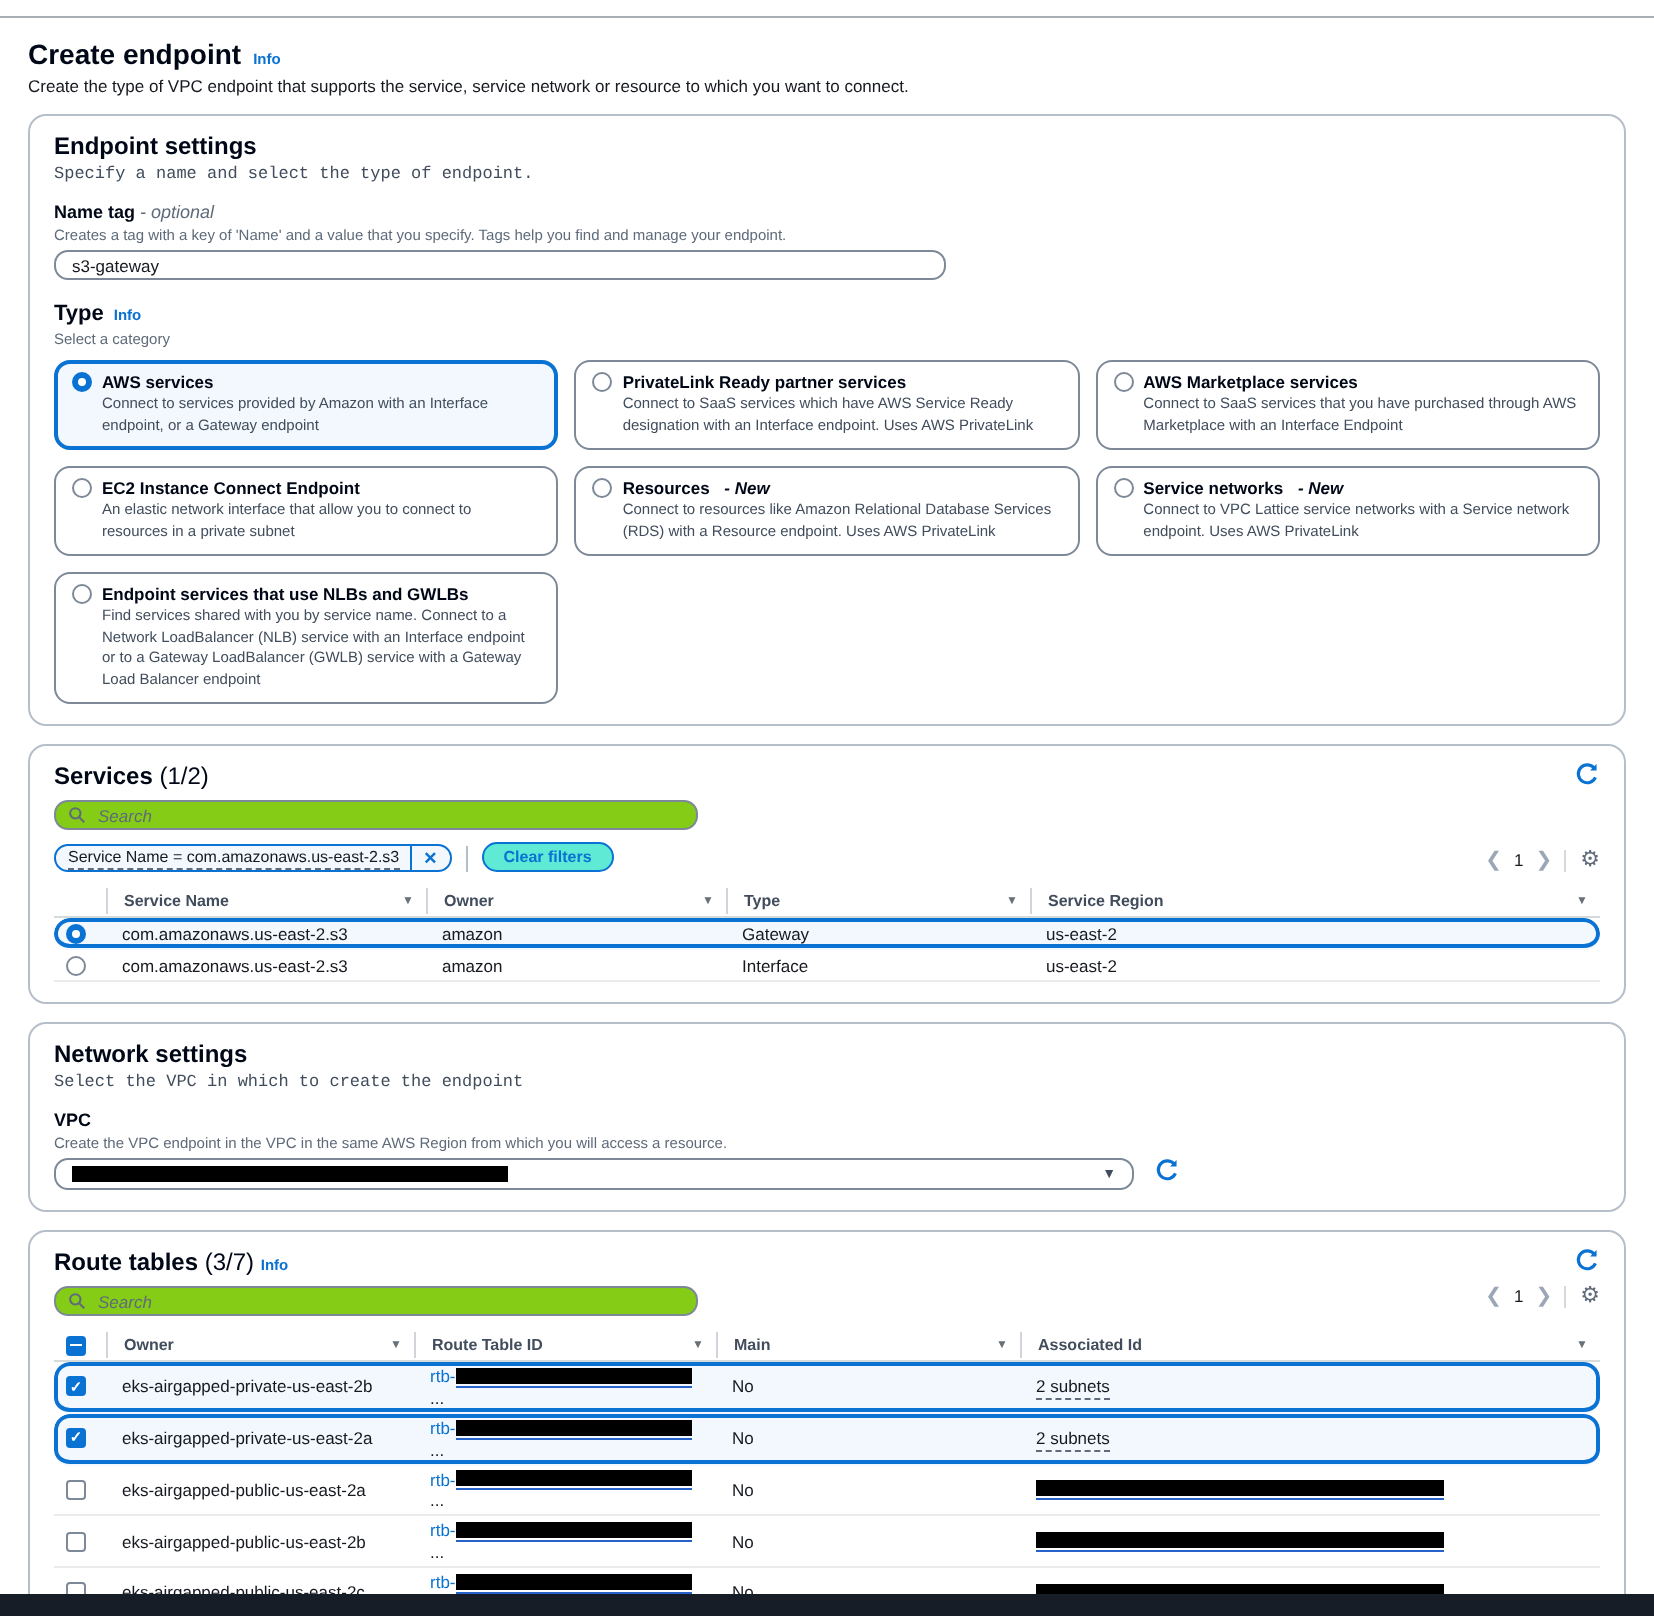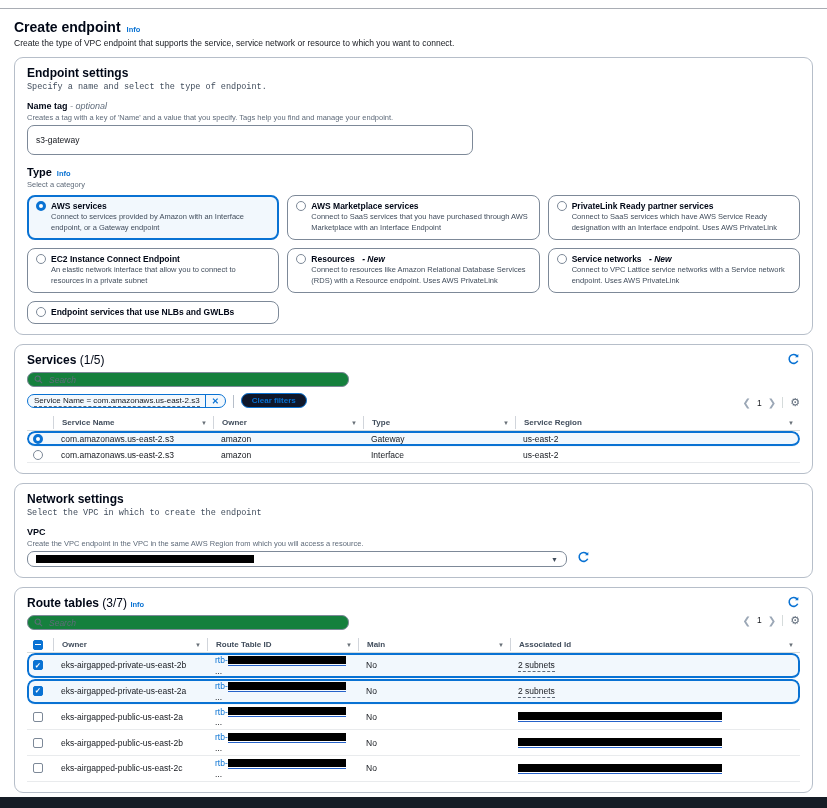--- a/index.html
+++ b/index.html
@@ -22,52 +22,52 @@
   .card-h2 { font-size:12px; font-weight:bold; color:#000716; }
   .card-h2 .count { font-weight:normal; }
   .card-sub { font-size:8.5px; color:#414d5c; margin-top:2px;font-family:Liberation Mono, monospace; }
   .card-head-row { display:flex; align-items:flex-start; }
   .head-right { margin-left:auto; display:flex; align-items:center; gap:6px; }
 
   .field-label { font-size:9px; font-weight:bold; margin-top:9px; color:#000716; }
   .optional { font-weight:normal; font-style:italic; color:#5f6b7a; }
   .field-desc { font-size:7.5px; color:#5f6b7a; margin-top:2px; }
   .text-input {
-    margin-top:3px; width:446px; height:30px; border:1.5px solid #7d8998; border-radius:7px;
+    margin-top:3px; width:446px; height:15px; border:1.5px solid #7d8998; border-radius:7px;
     font-size:8.5px; padding:0 8px; font-family:inherit; color:#16191f; display:block;
   }
   .section-h3 { font-size:11px; font-weight:bold; margin-top:11px; color:#000716; display:flex; gap:5px; align-items:baseline; }
 
   
   .type-grid { display:grid; grid-template-columns:repeat(3,1fr); gap:8px; margin-top:6px; }
   .type-card { border:1px solid #7d8998; border-radius:8px; padding:5px 8px 6px 8px; background:#fff; cursor:pointer; }
   .type-card.selected { border:2px solid #0972d3; background:#f2f8fd; padding:4px 7px 5px 7px; }
   .tc-head { display:flex; align-items:center; gap:5px; font-size:8.5px; font-weight:bold; color:#000716; }
   .tc-new { font-weight:bold; font-style:italic; }
   .tc-desc { font-size:7.5px; color:#414d5c; margin:1px 0 0 15px; line-height:1.4; }
 
   
   .radio { width:10px; height:10px; border:1.2px solid #7d8998; border-radius:50%; background:#fff; flex:0 0 auto; display:inline-block; }
   .radio.on { border:3.2px solid #0972d3; }
   .cbx { width:10px; height:10px; border:1.2px solid #7d8998; border-radius:2px; background:#fff; flex:0 0 auto; display:inline-flex; align-items:center; justify-content:center; color:#fff; font-size:7.5px; font-weight:bold; line-height:1; }
   .cbx.on { background:#0972d3; border-color:#0972d3; }
   .cbx.ind { background:#0972d3; border-color:#0972d3; }
 
   
-  .search-box { margin-top:5px; width:322px; height:15px; border:1.5px solid #7d8998; border-radius:7px; display:flex; align-items:center; gap:4px; padding:0 6px; background:#15803d; }
+  .search-box { margin-top:5px; width:322px; height:15px; border:1.5px solid #7d8998; border-radius:7px; display:flex; align-items:center; gap:4px; padding:0 6px; background:#84cc16; }
   .search-box input { border:none; outline:none; flex:1; font-size:8.5px; font-family:inherit; background:transparent; }
   .search-box input::placeholder { font-style:italic; color:#5f6b7a; }
 
   
   .filter-row { display:flex; align-items:flex-end; gap:7px; margin-top:6px; }
   .filter-chip { border:1.5px solid #0972d3; border-radius:7px; background:#f2f8fd; display:inline-flex; align-items:center; height:14px; padding:0 0 0 6px; font-size:8px; color:#16191f; }
   .filter-chip .chip-label { border-bottom:1px dashed #5f6b7a; padding-bottom:1px; }
   .chip-x { color:#0972d3; font-weight:bold; font-size:8.5px; padding:0 6px; margin-left:5px; border-left:1.5px solid #0972d3; height:100%; display:flex; align-items:center; cursor:pointer; }
   .vdiv { width:1px; height:13px; background:#b6bec9; }
-  .pill-btn { border:1.5px solid #0972d3; border-radius:999px; color:#0972d3; font-weight:bold; font-size:8px; padding:2px 10px; background:#0f172a; cursor:pointer; }
+  .pill-btn { border:1.5px solid #0972d3; border-radius:999px; color:#0972d3; font-weight:bold; font-size:8px; padding:2px 10px; background:#5eead4; cursor:pointer; }
 
   .pager { display:flex; align-items:center; gap:6px; font-size:9px; color:#414d5c; margin-left:auto; }
   .pg-arrow { color:#9ba7b6; font-size:10px; cursor:pointer; }
   .pg-num { font-size:8.5px; color:#16191f; }
   .gear { color:#5f6b7a; font-size:11px; line-height:1; cursor:pointer; border-left:1px solid #d5dbdb; padding-left:7px; }
 
   
   .tbl { margin-top:7px; font-size:8.5px; }
   .trow { display:grid; align-items:center; min-height:16px; border-bottom:1px solid #e9ebed; }
   .tbl-svc .trow { grid-template-columns:26px 160px 150px 152px auto; }
@@ -130,30 +130,30 @@
         <div class="type-card selected">
           <div class="tc-head">
             <span class="radio on"></span>
             <span class="tc-label">AWS services</span>
           </div>
           <div class="tc-desc">Connect to services provided by Amazon with an Interface endpoint, or a Gateway endpoint</div>
         </div>
         <div class="type-card">
           <div class="tc-head">
             <span class="radio"></span>
+            <span class="tc-label">PrivateLink Ready partner services</span>
+          </div>
+          <div class="tc-desc">Connect to SaaS services which have AWS Service Ready designation with an Interface endpoint. Uses AWS PrivateLink</div>
+        </div>
+        <div class="type-card">
+          <div class="tc-head">
+            <span class="radio"></span>
             <span class="tc-label">AWS Marketplace services</span>
           </div>
           <div class="tc-desc">Connect to SaaS services that you have purchased through AWS Marketplace with an Interface Endpoint</div>
-        </div>
-        <div class="type-card">
-          <div class="tc-head">
-            <span class="radio"></span>
-            <span class="tc-label">PrivateLink Ready partner services</span>
-          </div>
-          <div class="tc-desc">Connect to SaaS services which have AWS Service Ready designation with an Interface endpoint. Uses AWS PrivateLink</div>
         </div>
         <div class="type-card">
           <div class="tc-head">
             <span class="radio"></span>
             <span class="tc-label">EC2 Instance Connect Endpoint</span>
           </div>
           <div class="tc-desc">An elastic network interface that allow you to connect to resources in a private subnet</div>
         </div>
         <div class="type-card">
           <div class="tc-head">
@@ -169,29 +169,30 @@
             <span class="tc-label">Service networks</span>
             <span class="tc-new">&nbsp;- New</span>
           </div>
           <div class="tc-desc">Connect to VPC Lattice service networks with a Service network endpoint. Uses AWS PrivateLink</div>
         </div>
         <div class="type-card">
           <div class="tc-head">
             <span class="radio"></span>
             <span class="tc-label">Endpoint services that use NLBs and GWLBs</span>
           </div>
+          <div class="tc-desc">Find services shared with you by service name. Connect to a Network LoadBalancer (NLB) service with an Interface endpoint or to a Gateway LoadBalancer (GWLB) service with a Gateway Load Balancer endpoint</div>
         </div>
       </div>
   </div>
 
   <div class="card">
     <div class="card-head-row">
       <div class="card-h2">
         <span>Services</span>
-        <span class="count">(1/5)</span>
+        <span class="count">(1/2)</span>
       </div>
       <div class="head-right">
         <span class="icon-btn">
           <svg width="13" height="13" viewBox="0 0 16 16">
               <path d="M13.2 9.5A5.5 5.5 0 1 1 12.6 4" fill="none" stroke="#0972d3" stroke-width="1.9"></path>
               <path d="M13.9 1.2v4h-4z" fill="#0972d3"></path>
             </svg>
         </span>
       </div>
     </div>

